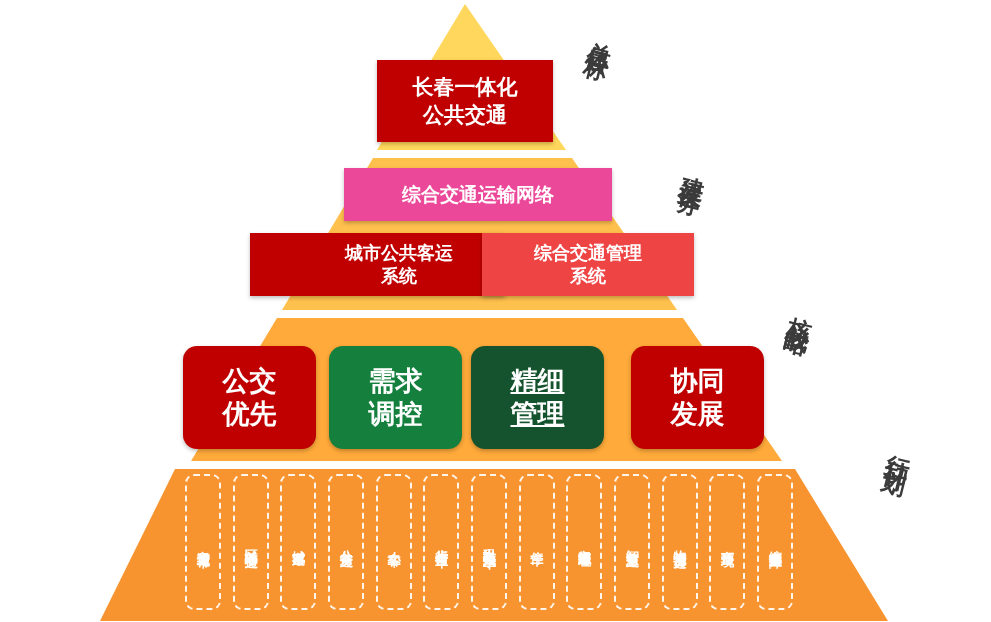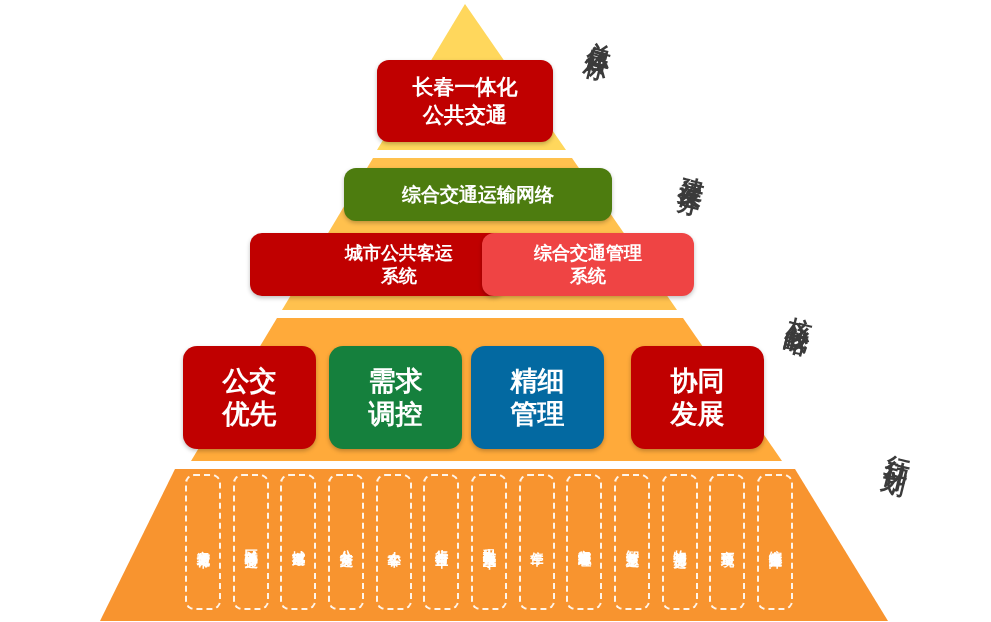--- a/index.html
+++ b/index.html
@@ -11,21 +11,21 @@
     font-family:"Liberation Sans", sans-serif;
   }
   .stage svg{position:absolute;left:0;top:0;}
 
   
   .red-box{
     position:absolute;
     display:flex;flex-direction:column;
     align-items:center;justify-content:center;
     color:#fff;font-weight:bold;text-align:center;
-    border-radius:12px;
+    border-radius:0;
     box-shadow:0 2px 4px rgba(0,0,0,0.25);
   }
   .box-goal{left:377px;top:60px;width:176px;height:82px;font-size:21px;line-height:1.35;}
   .box-network{left:344px;top:168px;width:268px;height:53px;font-size:19px;}
   .box-passenger{left:250px;top:233px;width:212px;height:63px;font-size:18px;line-height:1.25;padding-left:43px;}
   .box-mgmt{left:482px;top:233px;width:212px;height:63px;font-size:18px;line-height:1.25;}
   .box-strategy{width:133px;height:103px;top:346px;font-size:27px;line-height:1.2;border-radius:14px;}
   .box-s1{left:183px;}
   .box-s2{left:329px;}
   .box-s3{left:471px;}
@@ -79,41 +79,41 @@
     <polygon points="373,158 572,158 677,310 282,310" fill="#FFC14E"></polygon>
     <polygon points="277,318 683,318 782,461 191,461" fill="#FFAA3A"></polygon>
     <polygon points="175,469 795,469 888,621 100,621" fill="#F8942F"></polygon>
   </svg>
 
   <div class="red-box box-goal" style="background: rgb(192, 0, 0);">
     <span>长春一体化</span>
     <span>公共交通</span>
   </div>
 
-  <div class="red-box box-network" style="background: #4d7c0f;">
+  <div class="red-box box-network" style="background: #ec4899;">
     <span>综合交通运输网络</span>
   </div>
   <div class="red-box box-passenger" style="background: rgb(192, 0, 0);">
     <span>城市公共客运</span>
     <span>系统</span>
   </div>
   <div class="red-box box-mgmt" style="background: #ef4444;">
     <span>综合交通管理</span>
     <span>系统</span>
   </div>
 
   <div class="red-box box-strategy box-s1" style="background: rgb(192, 0, 0);">
     <span>公交</span>
     <span>优先</span>
   </div>
   <div class="red-box box-strategy box-s2" style="background: #15803d;">
     <span>需求</span>
     <span>调控</span>
   </div>
-  <div class="red-box box-strategy box-s3" style="background: #0369a1;">
+  <div class="red-box box-strategy box-s3" style="background: #14532d; text-decoration: underline;">
     <span>精细</span>
     <span>管理</span>
   </div>
   <div class="red-box box-strategy box-s4" style="background: rgb(192, 0, 0);">
     <span>协同</span>
     <span>发展</span>
   </div>
 
   <div class="action-strip">
     <div class="action-item">

